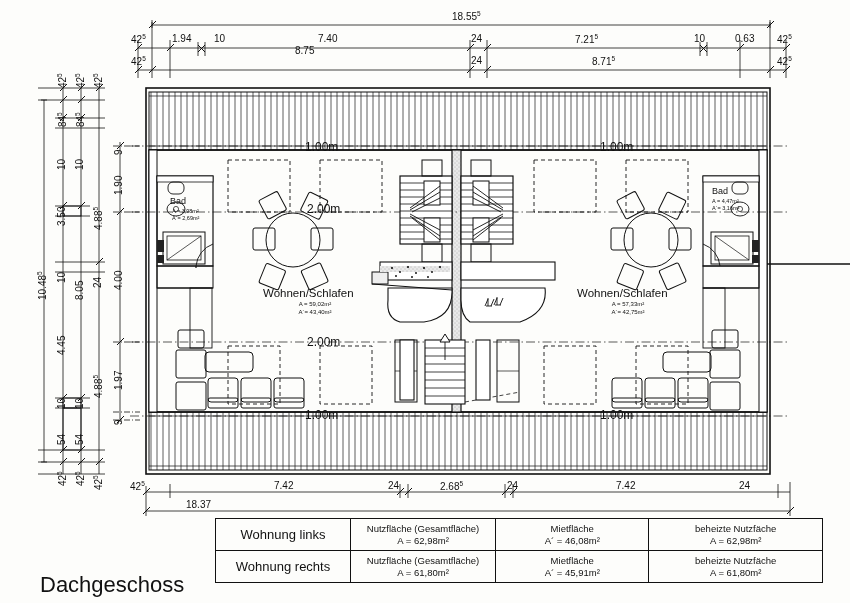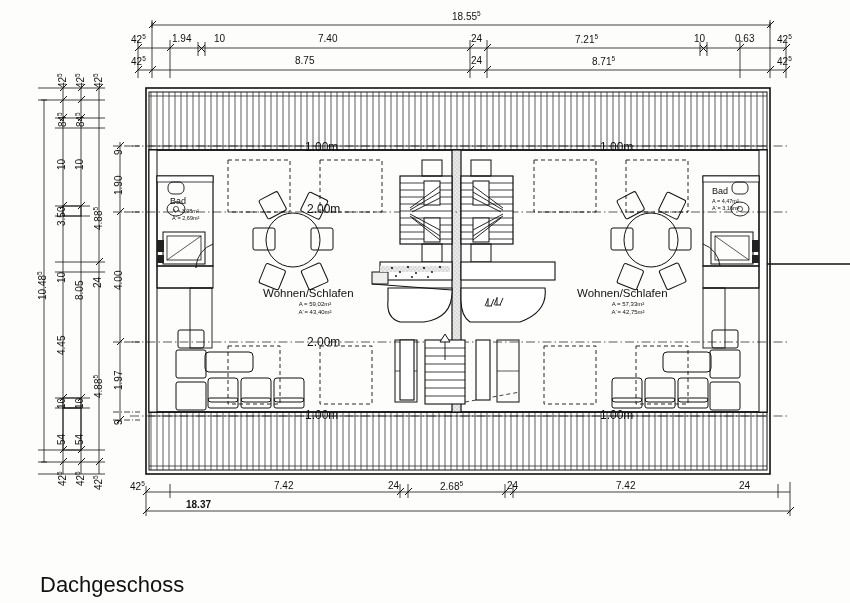--- a/index.html
+++ b/index.html
@@ -453,21 +453,21 @@
 <div class="lbl dim" style="left:172px;top:33px;"><span>1.94</span></div>
 <div class="lbl dim" style="left:214px;top:33px;"><span>10</span></div>
 <div class="lbl dim" style="left:318px;top:33px;"><span>7.40</span></div>
 <div class="lbl dim" style="left:471px;top:33px;"><span>24</span></div>
 <div class="lbl dim" style="left:575px;top:33px;"><span>7.21</span><span class="sup">5</span></div>
 <div class="lbl dim" style="left:694px;top:33px;"><span>10</span></div>
 <div class="lbl dim" style="left:735px;top:33px;"><span>0.63</span></div>
 <div class="lbl dim" style="left:777px;top:33px;"><span>42</span><span class="sup">5</span></div>
 
 <div class="lbl dim" style="left:131px;top:55px;"><span>42</span><span class="sup">5</span></div>
-<div class="lbl dim" style="left:295px;top:55px;"><span>8.75</span></div>
+<div class="lbl dim" style="left:295px;top:45px;"><span>8.75</span></div>
 <div class="lbl dim" style="left:471px;top:55px;"><span>24</span></div>
 <div class="lbl dim" style="left:592px;top:55px;"><span>8.71</span><span class="sup">5</span></div>
 <div class="lbl dim" style="left:777px;top:55px;"><span>42</span><span class="sup">5</span></div>
 
 <div class="lbl dim vert" style="left:36px;top:300px;">
   <span>10.48</span><span class="sup">5</span>
 </div>
 
 <div class="lbl dim vert" style="left:56px;top:88px;"><span>42</span><span class="sup">5</span></div>
 <div class="lbl dim vert" style="left:56px;top:127px;"><span>84</span><span class="sup">5</span></div>
@@ -530,20 +530,50 @@
   <div>A´= 3,16m²</div>
 </div>
 
 <div class="lbl dim" style="left:130px;top:480px;"><span>42</span><span class="sup">5</span></div>
 <div class="lbl dim" style="left:274px;top:480px;"><span>7.42</span></div>
 <div class="lbl dim" style="left:388px;top:480px;"><span>24</span></div>
 <div class="lbl dim" style="left:440px;top:480px;"><span>2.68</span><span class="sup">5</span></div>
 <div class="lbl dim" style="left:507px;top:480px;"><span>24</span></div>
 <div class="lbl dim" style="left:616px;top:480px;"><span>7.42</span></div>
 <div class="lbl dim" style="left:739px;top:480px;"><span>24</span></div>
-<div class="lbl dim" style="left:186px;top:499px;font-weight:bold;"><span>18.37</span></div>
+<div class="lbl dim" style="left:186px;top:499px;"><span>18.37</span></div>
 
 <div class="lbl title" style="left:40px;top:572px;"><span>Dachgeschoss</span></div>
 
 <table id="areatable">
   <tbody>
+      <tr>
+    <td class="c-name">Wohnung links</td>
+    <td class="c-cell c1">
+      <div>Nutzfläche (Gesamtfläche)</div>
+      <div>A = 62,98m²</div>
+    </td>
+    <td class="c-cell c2">
+      <div>Mietfläche</div>
+      <div>A´ = 46,08m²</div>
+    </td>
+    <td class="c-cell c3">
+      <div>beheizte Nutzfäche</div>
+      <div>A  = 62,98m²</div>
+    </td>
+  </tr>
+  <tr>
+    <td class="c-name">Wohnung rechts</td>
+    <td class="c-cell c1">
+      <div>Nutzfläche (Gesamtfläche)</div>
+      <div>A = 61,80m²</div>
+    </td>
+    <td class="c-cell c2">
+      <div>Mietfläche</div>
+      <div>A´ = 45,91m²</div>
+    </td>
+    <td class="c-cell c3">
+      <div>beheizte Nutzfäche</div>
+      <div>A  = 61,80m²</div>
+    </td>
+  </tr>
 </tbody>
   </table>
 
 </body></html>

